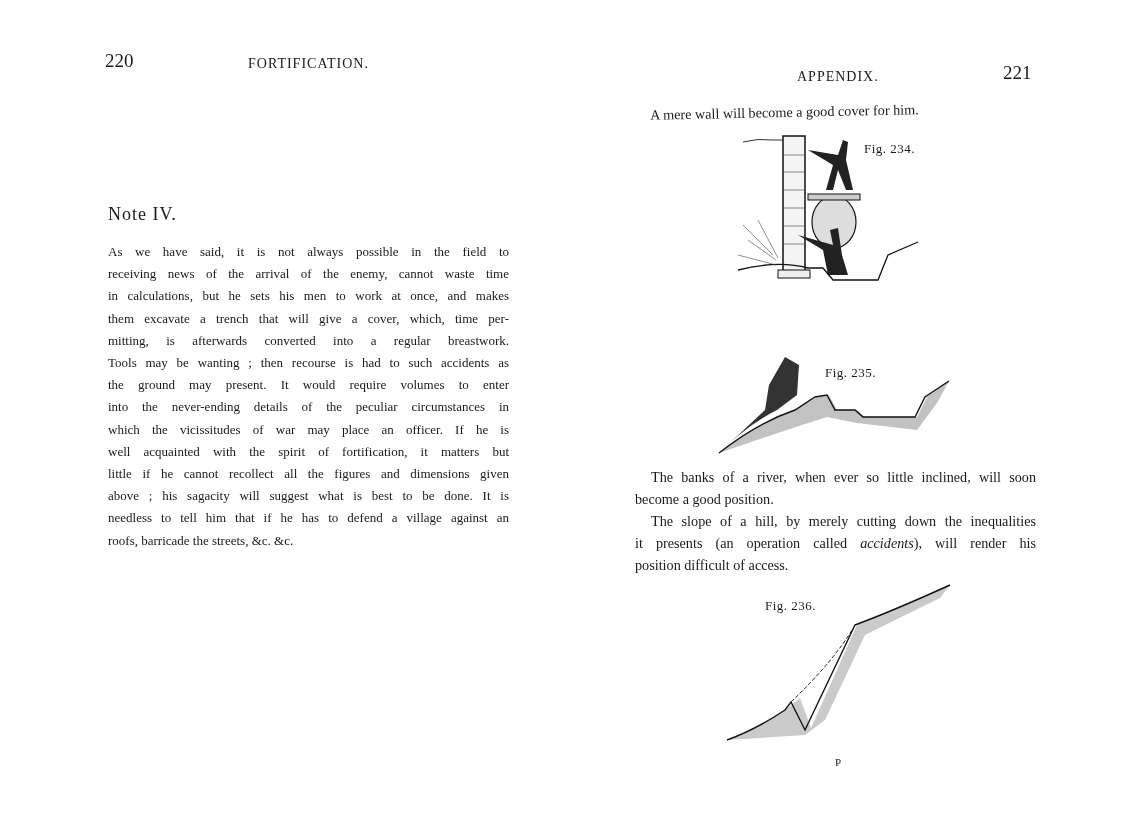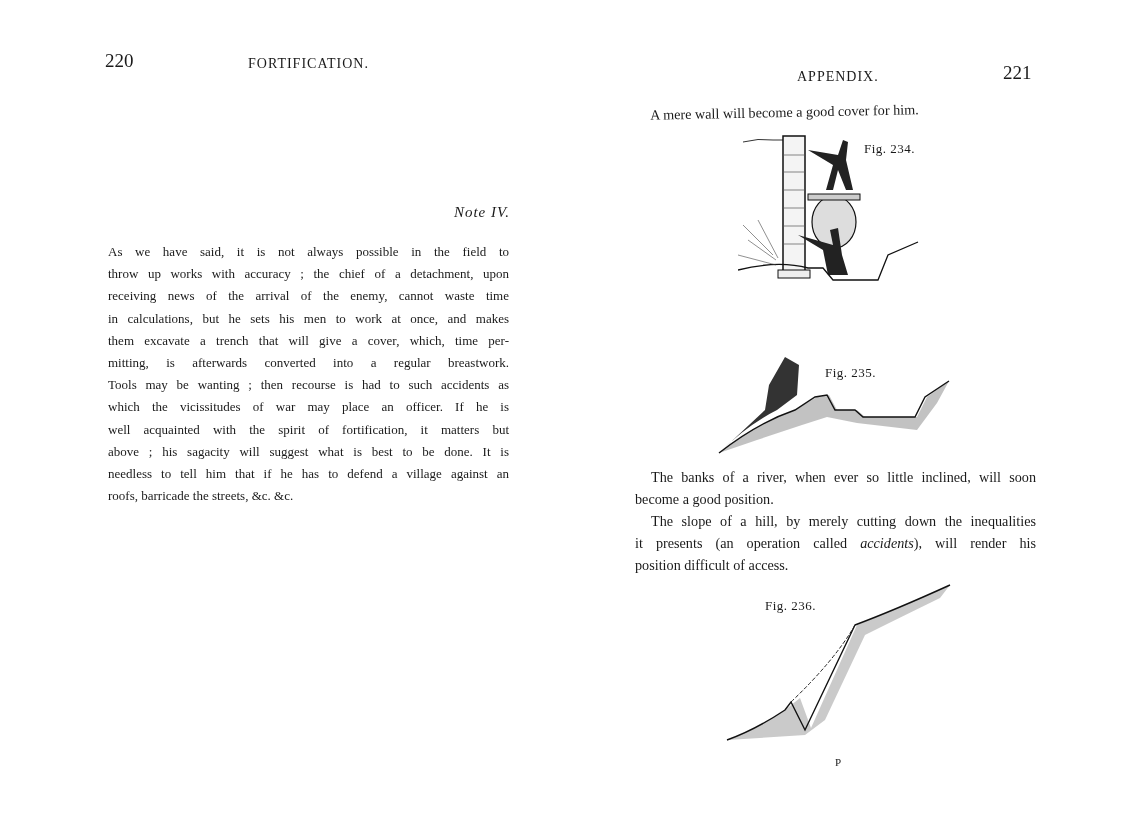--- a/index.html
+++ b/index.html
@@ -3,47 +3,49 @@
 <meta charset="utf-8">
 <style>
   html, body { margin:0; padding:0; background:#fff; }
   body { width:1125px; height:813px; position:relative; overflow:hidden;
          font-family:"Liberation Serif","DejaVu Serif",serif; color:#1a1a1a; }
   .page { position:absolute; top:0; height:612px; }
   .left { left:0; width:560px; }
   .right { left:560px; width:565px;margin-top:17px; }
   .pnum { position:absolute; font-size:19px; }
   .rh { position:absolute; font-size:14px; letter-spacing:1px; font-variant:small-caps; text-transform:uppercase; }
-  .note-title { position:absolute; left:108px; width:402px; top:204px; text-align:right; font-size:15px; letter-spacing:1px;font-style:italic; }
+  .note-title { position:absolute; left:108px; width:402px; top:204px; text-align:left; font-size:18px; letter-spacing:1px; }
   .body-text { position:absolute; font-size:13px; line-height:22.2px; text-align:justify; }
   .line { display:block; text-align:justify; text-align-last:justify; white-space:nowrap; }
   .line.last { text-align-last:left; }
   .para { position:absolute; font-size:14.2px; line-height:22px; }
   .fig-label { position:absolute; font-size:13px; letter-spacing:0.5px; }
   .fig { position:absolute; }
   .sig { position:absolute; font-size:11px; }
 </style>
 </head>
 <body>
 
 <div class="page left">
   <div class="pnum" style="left:105px;top:50px;">220</div>
   <div class="rh" style="left:248px;top:56px;">FORTIFICATION.</div>
   <div class="note-title">Note IV.</div>
 
   <div class="body-text" style="left:108px;top:241px;width:401px;" id="leftPara">
       <span class="line">As we have said, it is not always possible in the field to</span>
-      <span class="line">throw up works with accuracy ; the chief of a detachment, upon</span>
       <span class="line">receiving news of the arrival of the enemy, cannot waste time</span>
       <span class="line">in calculations, but he sets his men to work at once, and makes</span>
       <span class="line">them excavate a trench that will give a cover, which, time per-</span>
       <span class="line">mitting, is afterwards converted into a regular breastwork.</span>
       <span class="line">Tools may be wanting ; then recourse is had to such accidents as</span>
+      <span class="line">the ground may present. It would require volumes to enter</span>
+      <span class="line">into the never-ending details of the peculiar circumstances in</span>
       <span class="line">which the vicissitudes of war may place an officer. If he is</span>
       <span class="line">well acquainted with the spirit of fortification, it matters but</span>
+      <span class="line">little if he cannot recollect all the figures and dimensions given</span>
       <span class="line">above ; his sagacity will suggest what is best to be done. It is</span>
       <span class="line">needless to tell him that if he has to defend a village against an</span>
       <span class="line last">roofs, barricade the streets, &amp;c. &amp;c.</span>
     </div>
 </div>
 
 <div class="page right">
   <div class="rh" style="left:237px;top:52px;">APPENDIX.</div>
   <div class="pnum" style="left:443px;top:45px;">221</div>
 

